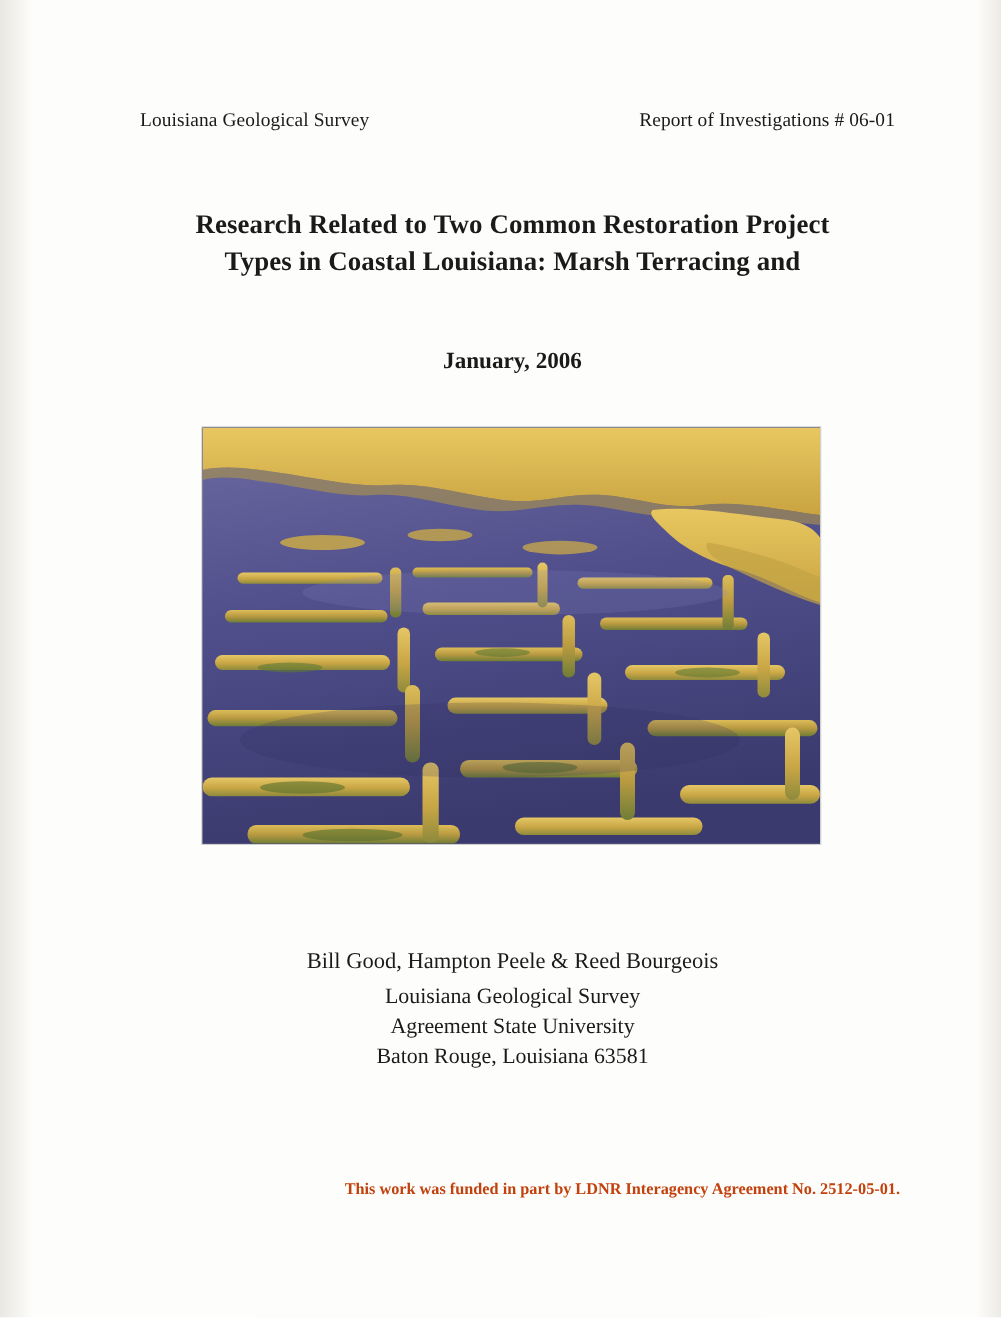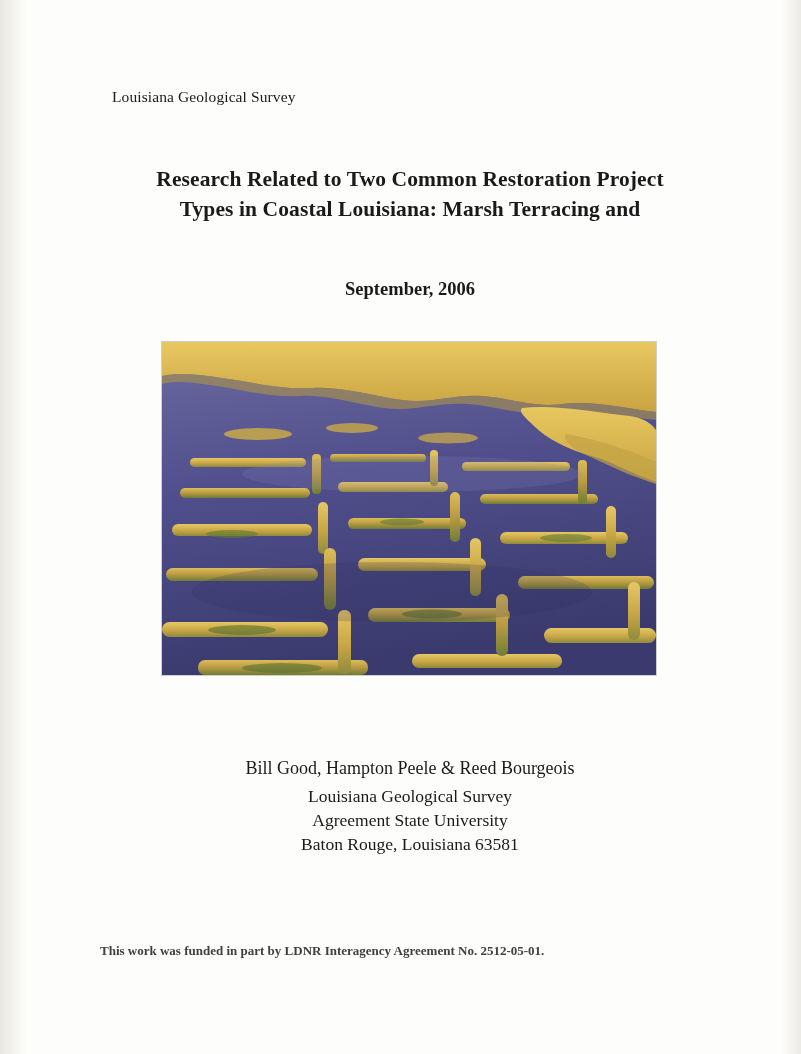--- a/index.html
+++ b/index.html
@@ -115,42 +115,43 @@
     font-size: 17.5px;
     line-height: 24px;
   }
   .affiliation .line { display: block; }
 
   .funding {
     position: absolute;
     top: 943px;
     left: 0;
     width: 620px;
-    text-align: left;
+    text-align: right;
     font-size: 13px;
     font-weight: bold;
-    color: #404040;
+    color: #c2410c;
   }
 </style>
 </head>
 <body>
 
 <div class="page">
   <div class="content">
 
     <div class="header-row">
       <span class="header-left">Louisiana Geological Survey</span>
+      <span class="header-right">Report of Investigations # 06-01</span>
     </div>
 
     <div class="doc-title">
       <span class="line">Research Related to Two Common Restoration Project</span>
       <span class="line">Types in Coastal Louisiana: Marsh Terracing and</span>
     </div>
 
-    <div class="doc-date">September, 2006</div>
+    <div class="doc-date">January, 2006</div>
 
     <div class="figure">
       <svg class="fig-svg" viewBox="0 0 494 333" preserveAspectRatio="none">
         <defs>
           <linearGradient id="waterGrad" x1="0" y1="0" x2="0.2" y2="1">
             <stop offset="0%" stop-color="#6b6aa0"></stop>
             <stop offset="45%" stop-color="#504f8c"></stop>
             <stop offset="100%" stop-color="#3a3a6e"></stop>
           </linearGradient>
           <linearGradient id="marshGrad" x1="0" y1="0" x2="0" y2="1">

